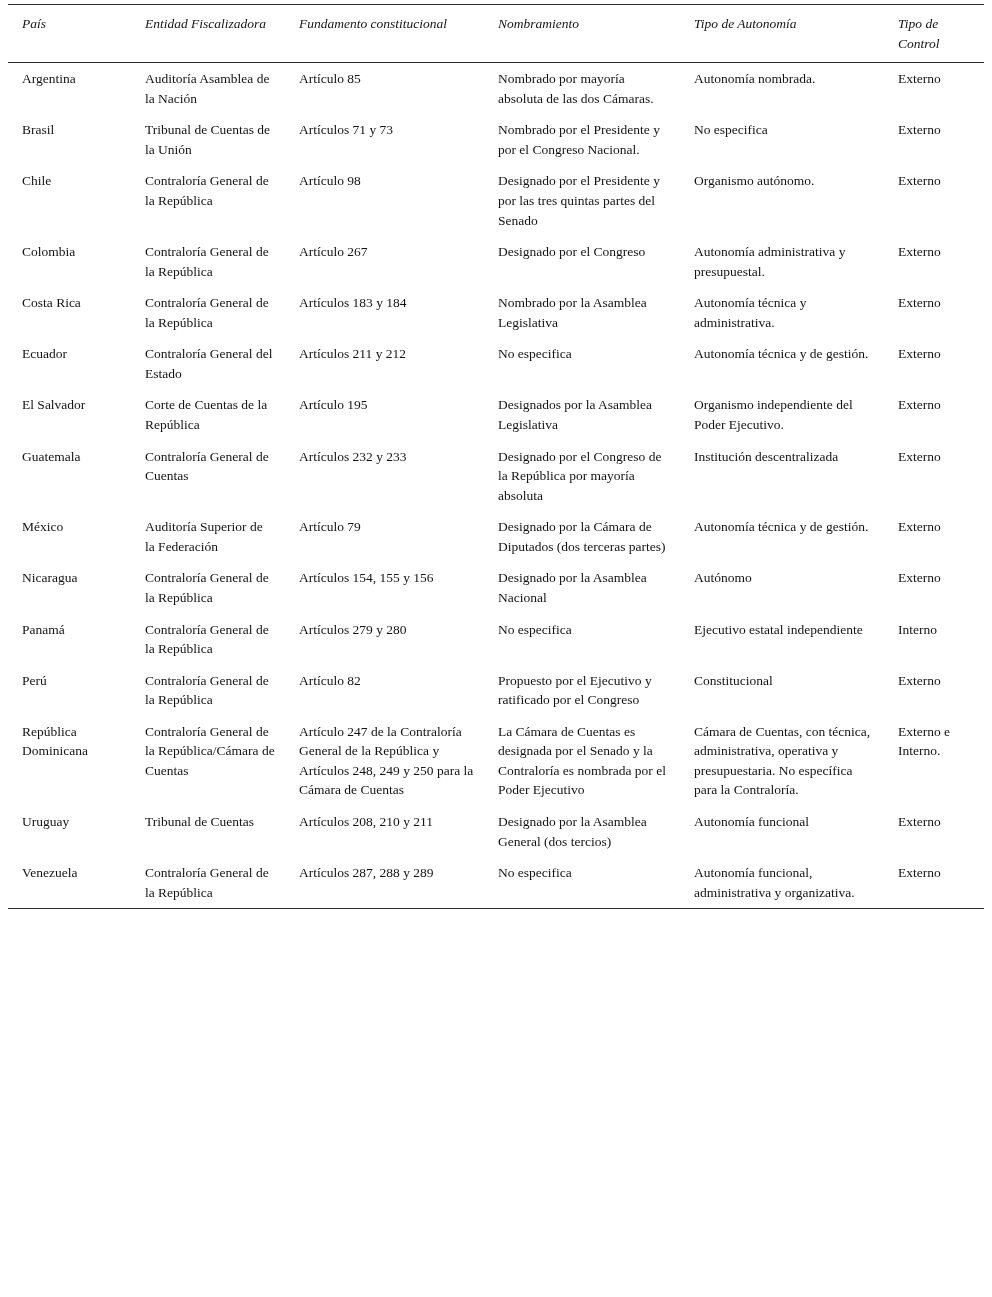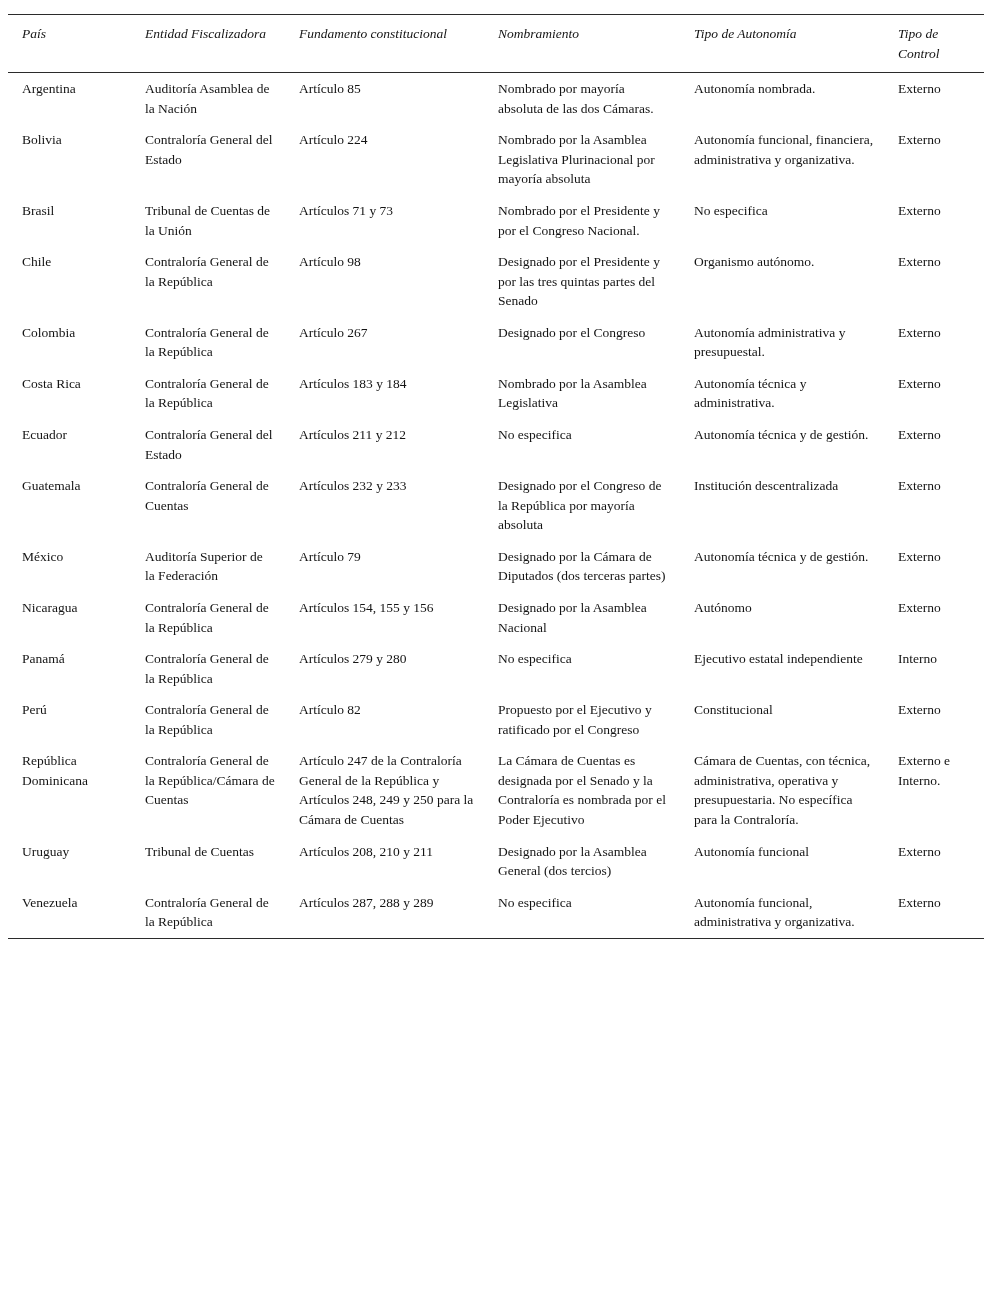--- a/index.html
+++ b/index.html
@@ -10,21 +10,21 @@
   body {
     width: 992px;
     font-family: "Liberation Serif", "DejaVu Serif", serif;
     color: #141414;
     -webkit-font-smoothing: antialiased;
   }
   .page {
     box-sizing: border-box;
     width: 972px;
     min-height: 1297px;
-    padding: 14px 8px 10px 8px;
+    padding: 4px 8px 10px 8px;
     background: #ffffff;
   }
   table.data-table {
     table-layout: fixed;
     width: 976px;
     border-collapse: collapse;
     border-top: 1.7px solid #2b2b2b;
     border-bottom: 1.7px solid #2b2b2b;
     font-size: 13.5px;
     line-height: 1.45;
@@ -72,28 +72,20 @@
     <tbody>
         <tr>
           <td>Argentina</td>
           <td>Auditoría Asamblea de la Nación</td>
           <td>Artículo 85</td>
           <td>Nombrado por mayoría absoluta de las dos Cámaras.</td>
           <td>Autonomía nombrada.</td>
           <td>Externo</td>
         </tr>
         <tr>
-          <td>Bolivia</td>
-          <td>Contraloría General del Estado</td>
-          <td>Artículo 224</td>
-          <td>Nombrado por la Asamblea Legislativa Plurinacional por mayoría absoluta</td>
-          <td>Autonomía funcional, financiera, administrativa y organizativa.</td>
-          <td>Externo</td>
-        </tr>
-        <tr>
           <td>Brasil</td>
           <td>Tribunal de Cuentas de la Unión</td>
           <td>Artículos 71 y 73</td>
           <td>Nombrado por el Presidente y por el Congreso Nacional.</td>
           <td>No especifica</td>
           <td>Externo</td>
         </tr>
         <tr>
           <td>Chile</td>
           <td>Contraloría General de la República</td>
@@ -117,20 +109,28 @@
           <td>Nombrado por la Asamblea Legislativa</td>
           <td>Autonomía técnica y administrativa.</td>
           <td>Externo</td>
         </tr>
         <tr>
           <td>Ecuador</td>
           <td>Contraloría General del Estado</td>
           <td>Artículos 211 y 212</td>
           <td>No especifica</td>
           <td>Autonomía técnica y de gestión.</td>
+          <td>Externo</td>
+        </tr>
+        <tr>
+          <td>El Salvador</td>
+          <td>Corte de Cuentas de la República</td>
+          <td>Artículo 195</td>
+          <td>Designados por la Asamblea Legislativa</td>
+          <td>Organismo independiente del Poder Ejecutivo.</td>
           <td>Externo</td>
         </tr>
         <tr>
           <td>Guatemala</td>
           <td>Contraloría General de Cuentas</td>
           <td>Artículos 232 y 233</td>
           <td>Designado por el Congreso de la República por mayoría absoluta</td>
           <td>Institución descentralizada</td>
           <td>Externo</td>
         </tr>

